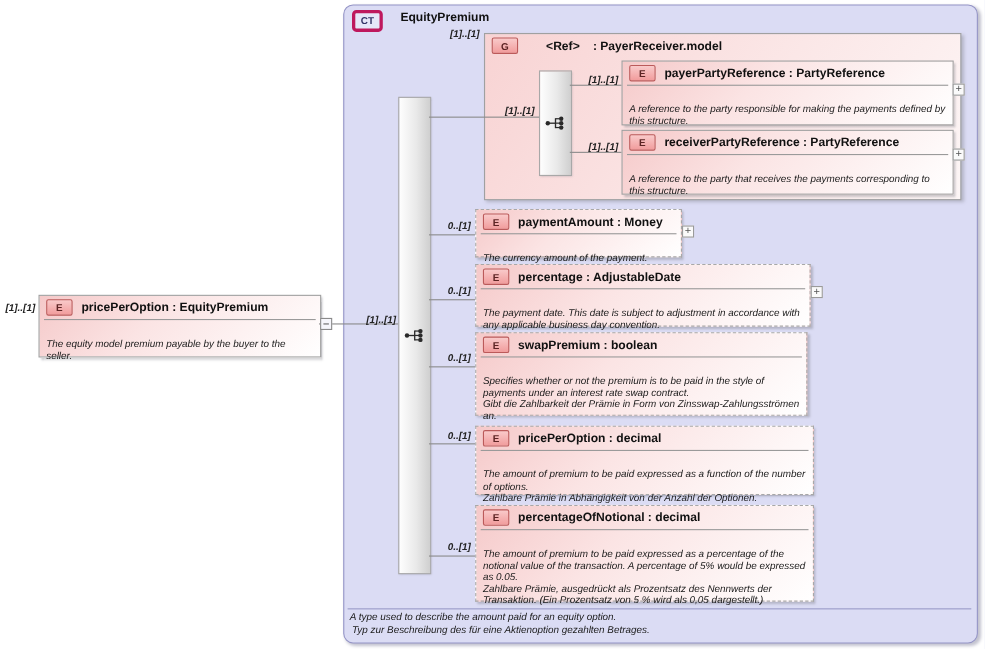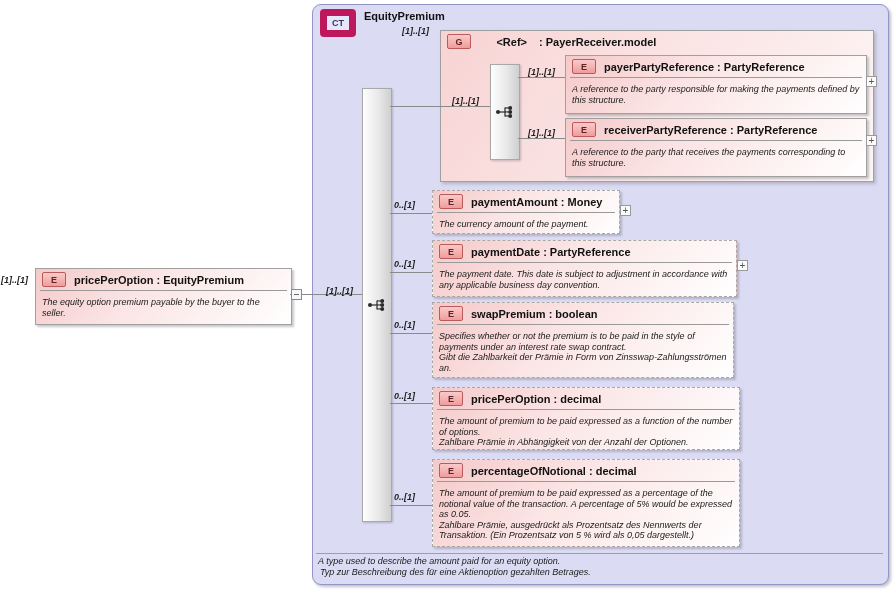--- a/index.html
+++ b/index.html
@@ -3,43 +3,43 @@
 <meta charset="utf-8">
 <style>
   html,body { margin:0; padding:0; background:#ffffff; }
   .stage { position:relative; width:895px; height:590px; background:#ffffff;
            font-family:"Liberation Sans", sans-serif; overflow:hidden; }
   .abs { position:absolute; }
 
   .ct-container { background:#dbdcf4; border:1px solid #9494c6; border-radius:9px;
                   box-shadow:2px 2px 3px #c2c2cf; }
   .ct-badge { display:flex; align-items:center; justify-content:center;
-              width:22px; height:14px; border:7px solid #be185d; border-radius:4px;
+              width:22px; height:14px; border:3px solid #be185d; border-radius:4px;
               background:#e6e6f8; color:#333366; font-size:9px; font-weight:bold; }
   .ct-title { font-size:11px; font-weight:bold; color:#111; white-space:nowrap;margin-left:15px; }
 
   .ebox { background:linear-gradient(135deg,#f5c9c9 0%,#fbe4e4 40%,#ffffff 100%);
           border:1px solid #a0a0a0; box-shadow:2px 2px 2px rgba(120,120,130,0.40); }
   .ebox.dashed { border-style:dashed; border-color:#a8a8a8; }
   .gbox { background:linear-gradient(125deg,#f8d3d3 0%,#fbe7e7 55%,#fdf6f6 100%);
           border:1px solid #a0a0a0; box-shadow:2px 2px 3px rgba(120,120,130,0.40); }
 
   .e-badge { display:flex; align-items:center; justify-content:center;
              width:22px; height:13px; border:1px solid #bb5a5a; border-radius:2px;
              background:linear-gradient(#f9caca,#f19c9c); color:#5c2424;
              font-size:9px; font-weight:bold; }
   .trow { position:absolute; left:0; top:0; right:0; height:21px;
           display:flex; align-items:center; padding-left:6px; gap:8px; }
   .title { font-size:11px; font-weight:bold; color:#111; white-space:nowrap; }
   .gname { font-size:11px; font-weight:bold; color:#111; white-space:nowrap; }
   .ann { position:absolute; left:4px; right:4px; top:21px; border-top:1px solid #9a9a9a;
-         padding:6px 2px 0 2px; font-size:9px; font-style:italic; color:#1a1a1a;
+         padding:16px 2px 0 2px; font-size:9px; font-style:italic; color:#1a1a1a;
          line-height:10.5px; }
   .card { position:absolute; font-size:9px; font-weight:bold; font-style:italic;
-          color:#222; text-align:left; white-space:nowrap; }
+          color:#222; text-align:right; white-space:nowrap; }
   .hline { position:absolute; height:1px; background:#8a8a8a; }
   .vbar { position:absolute; width:28px; border:1px solid #a8a8a8;
           background:linear-gradient(90deg,#fefefe 0%,#e9e9e9 55%,#cfcfcf 100%);
           box-shadow:1px 1px 2px rgba(120,120,130,0.40);
           display:flex; align-items:center; justify-content:center; }
   .plus { position:absolute; width:11px; height:11px; border:1px solid #9a9a9a;
           background:#fafafa; color:#555; font-size:10px; line-height:10px;
           text-align:center; box-sizing:border-box; }
   .handle { position:absolute; width:11px; height:11px; border:1px solid #8a8a8a;
             background:#f6f6fb; box-sizing:border-box;
@@ -63,21 +63,21 @@
   <div class="footer-text" style="left:318px; top:556px;">A type used to describe the amount paid for an equity option.</div>
   <div class="footer-text" style="left:320px; top:567px;">Typ zur Beschreibung des für eine Aktienoption gezahlten Betrages.</div>
 
   <div class="card" style="left:1px; top:275px; width:31px;">[1]..[1]</div>
   <div class="abs ebox" style="left:35px; top:268px; width:255px; height:55px;">
     <div class="trow">
       <span class="e-badge">E</span>
       <span class="title">pricePerOption : EquityPremium</span>
     </div>
     <div class="ann">
-      <div>The equity option premium payable by the buyer to the seller.</div>
+      <div>The equity model premium payable by the buyer to the seller.</div>
     </div>
   </div>
 
   <div class="hline" style="left:290px; top:294px; width:72px;"></div>
   <div class="handle" style="left:291px; top:289px;">
       <div class="dash"></div>
     </div>
 
   <div class="vbar seq-icon" style="left:362px; top:88px; height:432px;">
     <span>
@@ -161,21 +161,21 @@
       <div>The currency amount of the payment.</div>
     </div>
   </div>
   <div class="plus" style="left:620px; top:205px;">+</div>
 
   <div class="hline" style="left:390px; top:272px; width:42px;"></div>
   <div class="card" style="left:394px; top:259px; width:34px;">0..[1]</div>
   <div class="abs ebox dashed" style="left:432px; top:240px; width:303px; height:55px;">
     <div class="trow">
       <span class="e-badge">E</span>
-      <span class="title">paymentDate : PartyReference</span>
+      <span class="title">percentage : AdjustableDate</span>
     </div>
     <div class="ann">
       <div>The payment date. This date is subject to adjustment in accordance with any applicable business day convention.</div>
     </div>
   </div>
   <div class="plus" style="left:737px; top:260px;">+</div>
 
   <div class="hline" style="left:390px; top:333px; width:42px;"></div>
   <div class="card" style="left:394px; top:320px; width:34px;">0..[1]</div>
   <div class="abs ebox dashed" style="left:432px; top:302px; width:300px; height:74px;">

